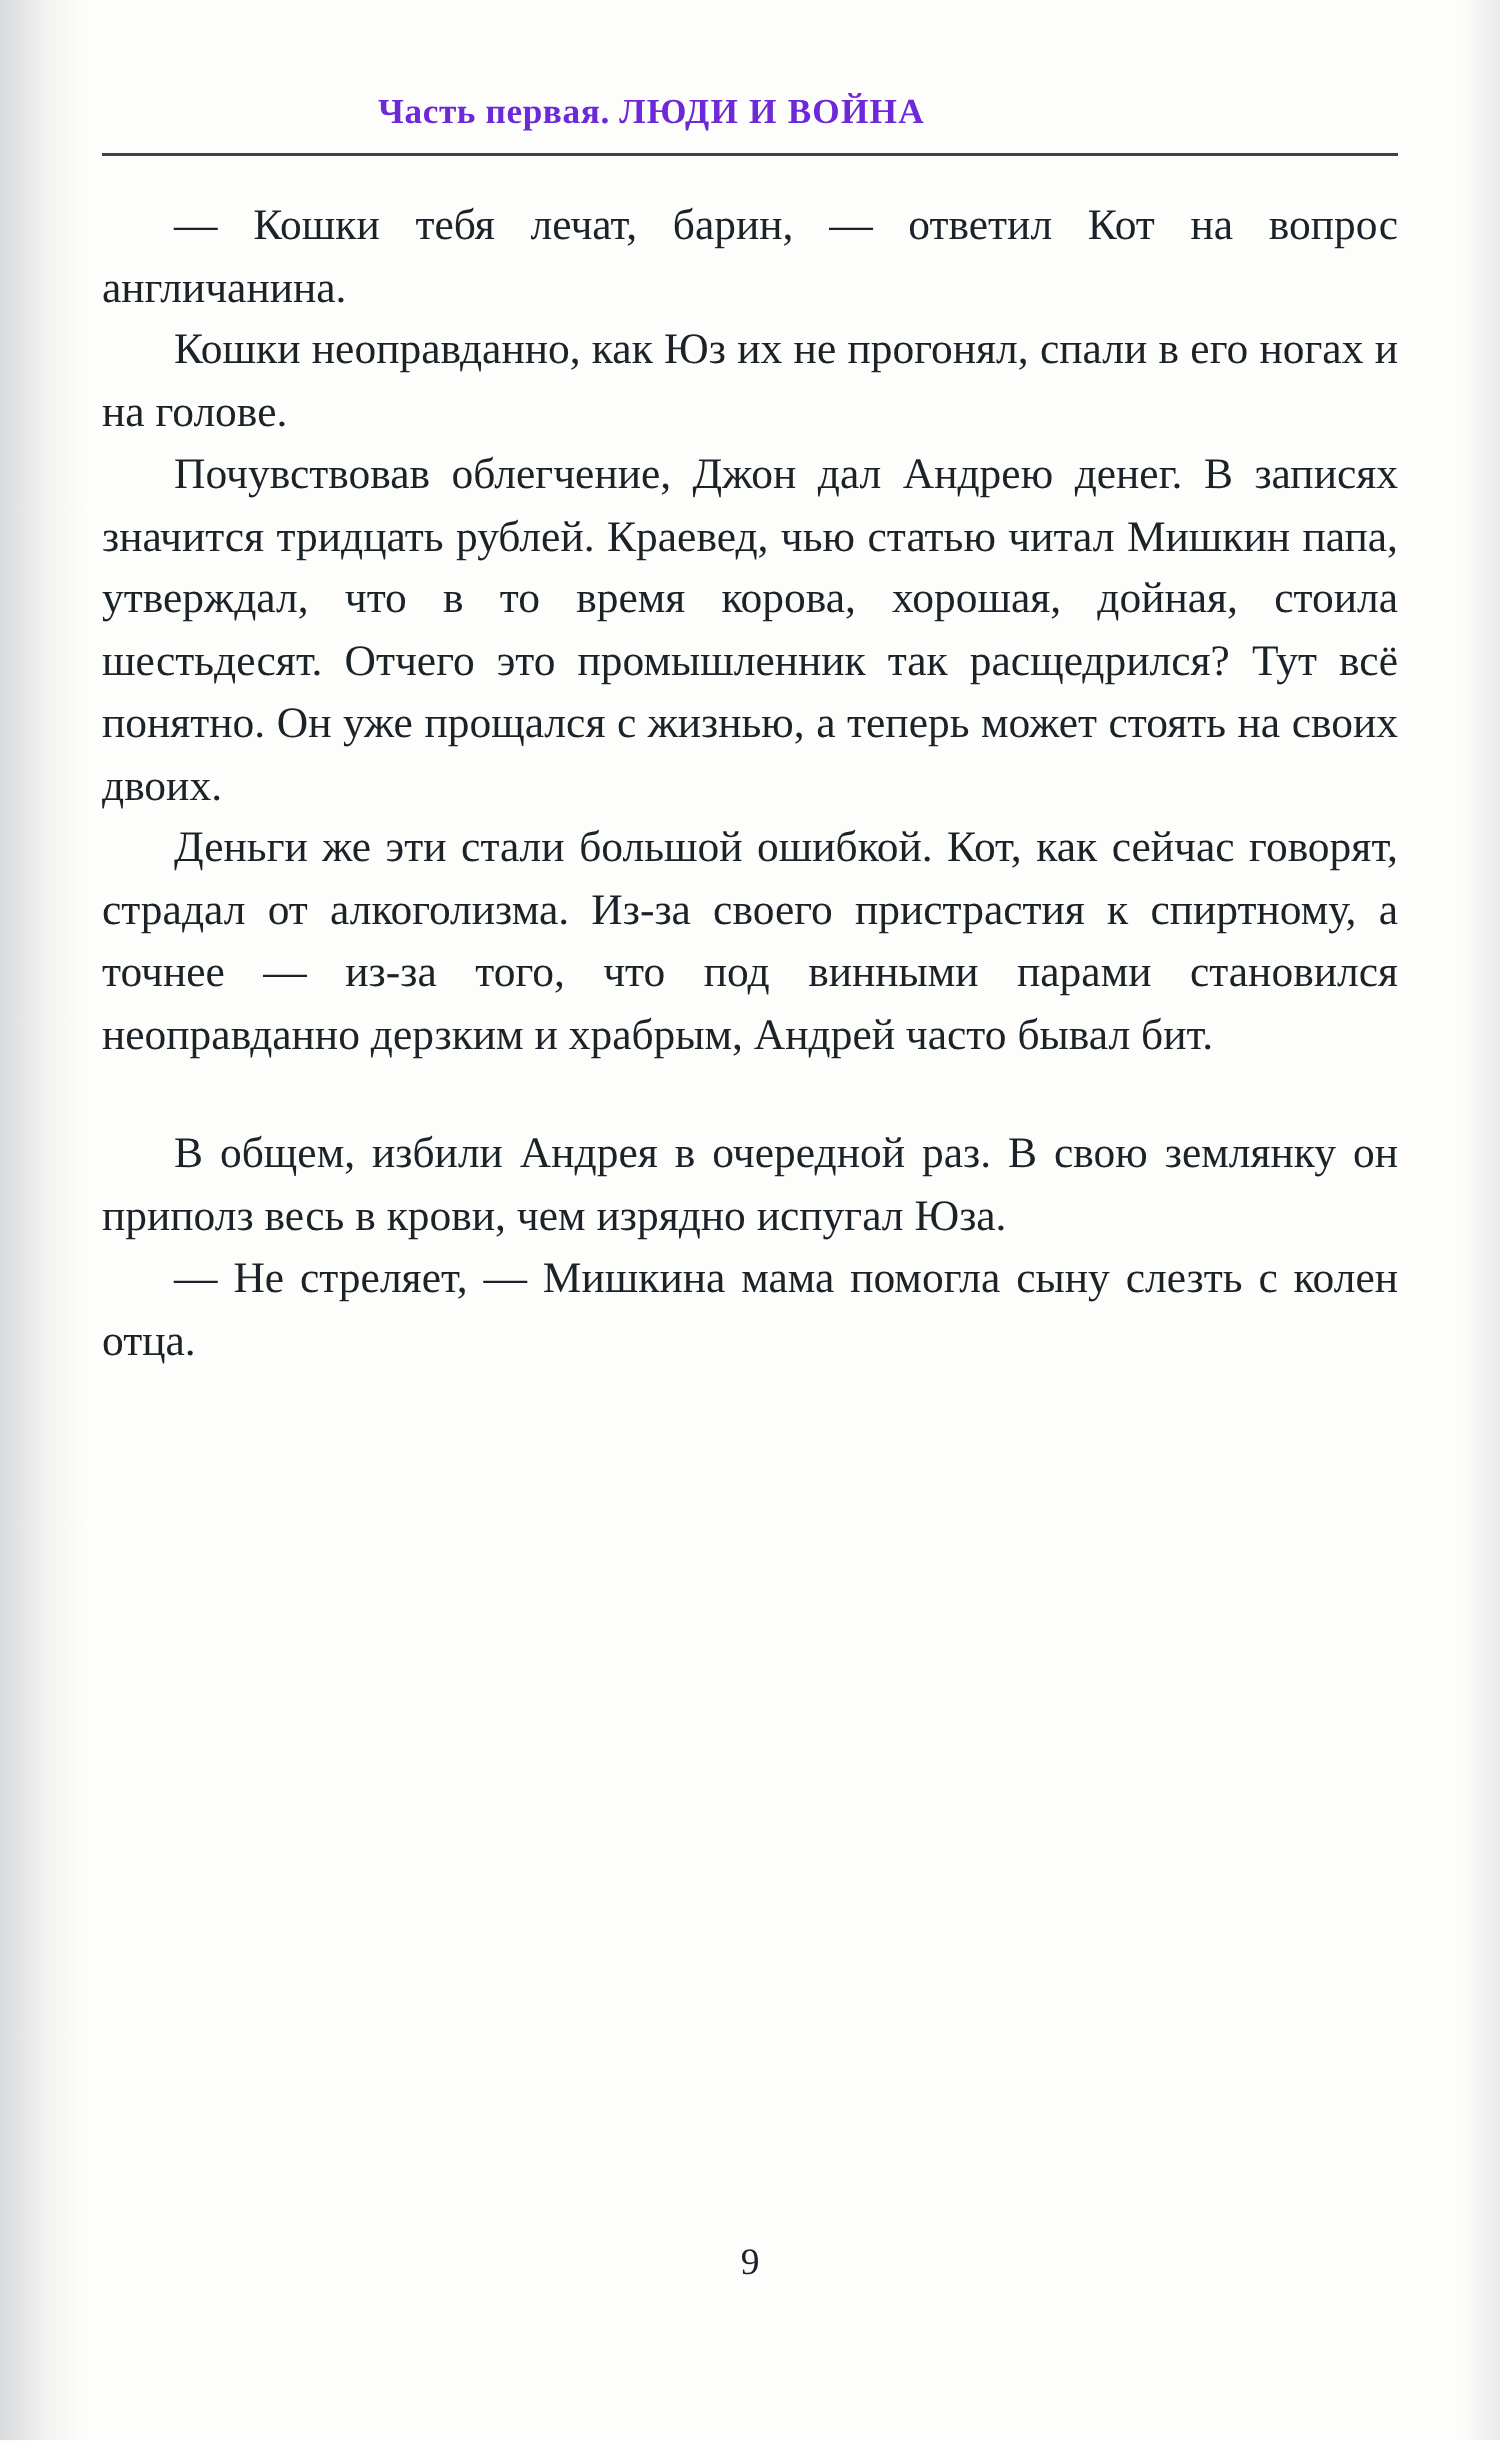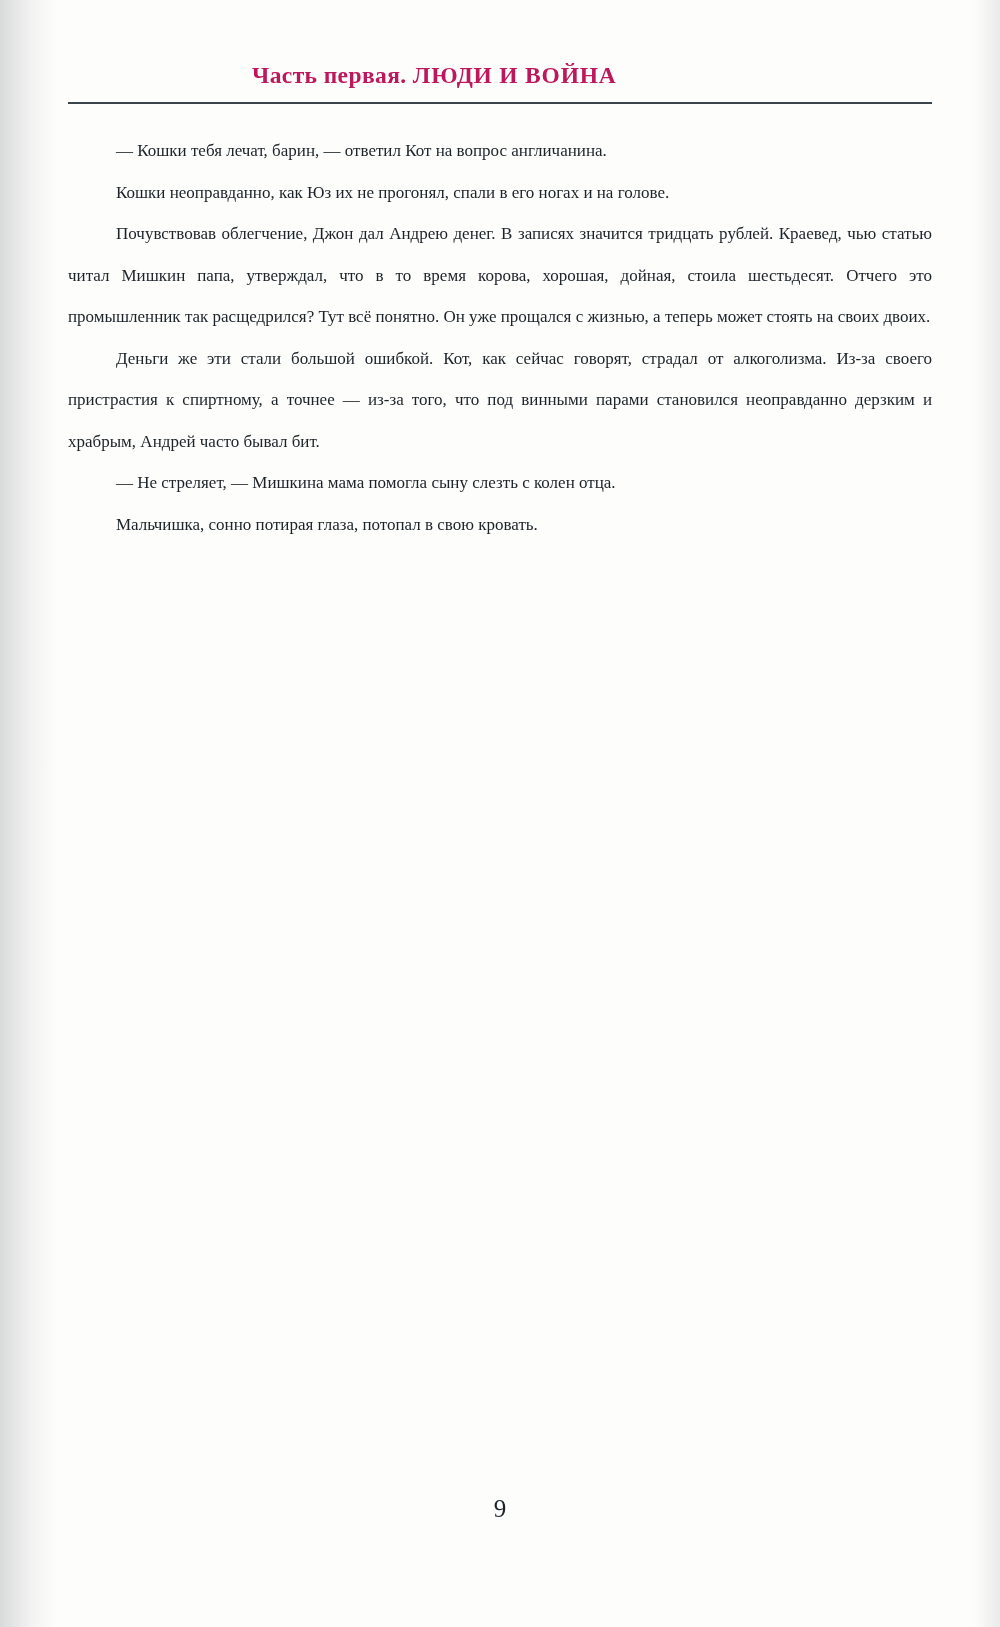--- a/index.html
+++ b/index.html
@@ -40,42 +40,42 @@
     position: absolute;
     left: 68px;
     right: 68px;
     top: 62px;
   }
 
   .running-head {
     font-variant: normal;
     font-size: 23.5px;
     letter-spacing: 0.4px;
-    color: #be185d;
+    color: #6d28d9;
     text-align: left;
     padding-left: 184px;
     font-weight: 700;
   }
   .running-head .part {
     font-weight: 700;
   }
   .running-head .caps {
     font-weight: 700;
     letter-spacing: 0.8px;
   }
 
   .rule {
     margin-top: 13px;
     border-top: 2px solid #3c444b;
     width: 100%;
   }
 
   .body-text {
     margin-top: 26px;
-    font-size: 17px;
+    font-size: 29px;
     line-height: 41.5px;
     text-align: justify;
     text-justify: inter-word;
     hyphens: manual;
     color: #1b2228;
   }
 
   .body-text p {
     margin: 0;
     text-indent: 48px;
@@ -106,21 +106,21 @@
       <span class="caps">ЛЮДИ И ВОЙНА</span>
     </div>
 
     <div class="rule"></div>
 
     <div class="body-text">
       <p>— Кошки тебя лечат, барин, — ответил Кот на вопрос англичанина.</p>
       <p>Кошки неоправданно, как Юз их не прогонял, спали в его ногах и на голове.</p>
       <p>Почувствовав облегчение, Джон дал Андрею денег. В записях значится тридцать рублей. Краевед, чью статью читал Мишкин папа, утверждал, что в то время корова, хорошая, дойная, стоила шестьдесят. Отчего это промышленник так расщедрился? Тут всё понятно. Он уже прощался с жизнью, а теперь может стоять на своих двоих.</p>
       <p>Деньги же эти стали большой ошибкой. Кот, как сейчас говорят, страдал от алкоголизма. Из-за своего пристрастия к спиртному, а точнее — из-за того, что под винными парами становился неоправданно дерзким и храбрым, Андрей часто бывал бит.</p>
+      <p class="gap">В общем, избили Андрея в очередной раз. В свою землянку он приполз весь в крови, чем изрядно испугал Юза.</p>
       <p>— Не стреляет, — Мишкина мама помогла сыну слезть с колен отца.</p>
-      <p>Мальчишка, сонно потирая глаза, потопал в свою кровать.</p>
     </div>
 
   </div>
 
   <div class="folio">9</div>
 
 </div>
 
 </body></html>

